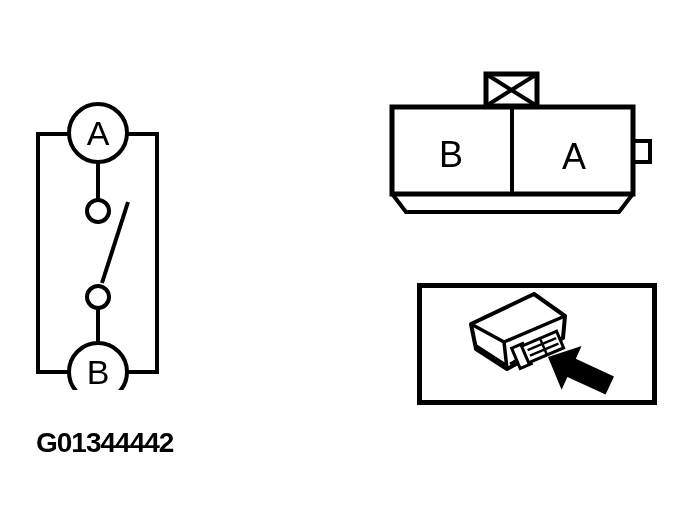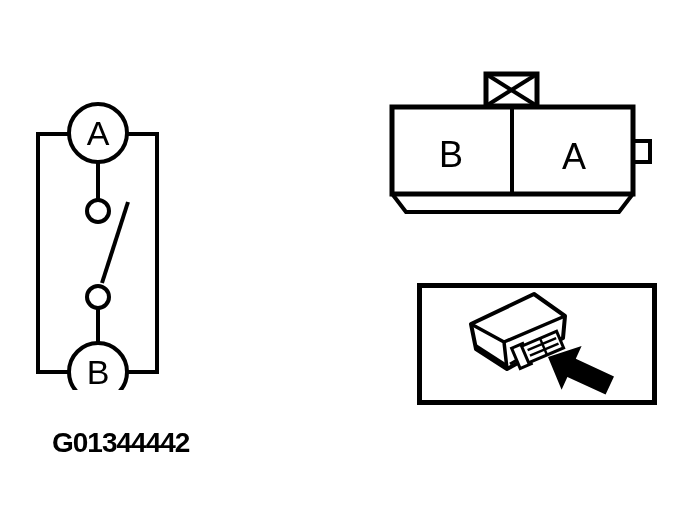--- a/index.html
+++ b/index.html
@@ -12,21 +12,20 @@
     overflow: hidden;
   }
   .abs { position: absolute; }
   #figure-id {
     left: 36px;
     top: 427px;
     font-size: 28px;
     font-weight: 700;
     letter-spacing: -1px;
     color: #000;
-    margin-left: 16px;
   }
   #relay-frame {
     left: 417px;
     top: 283px;
     width: 240px;
     height: 122px;
     border: 5px solid #000;
     box-sizing: border-box;
     background: #fff;
   }

